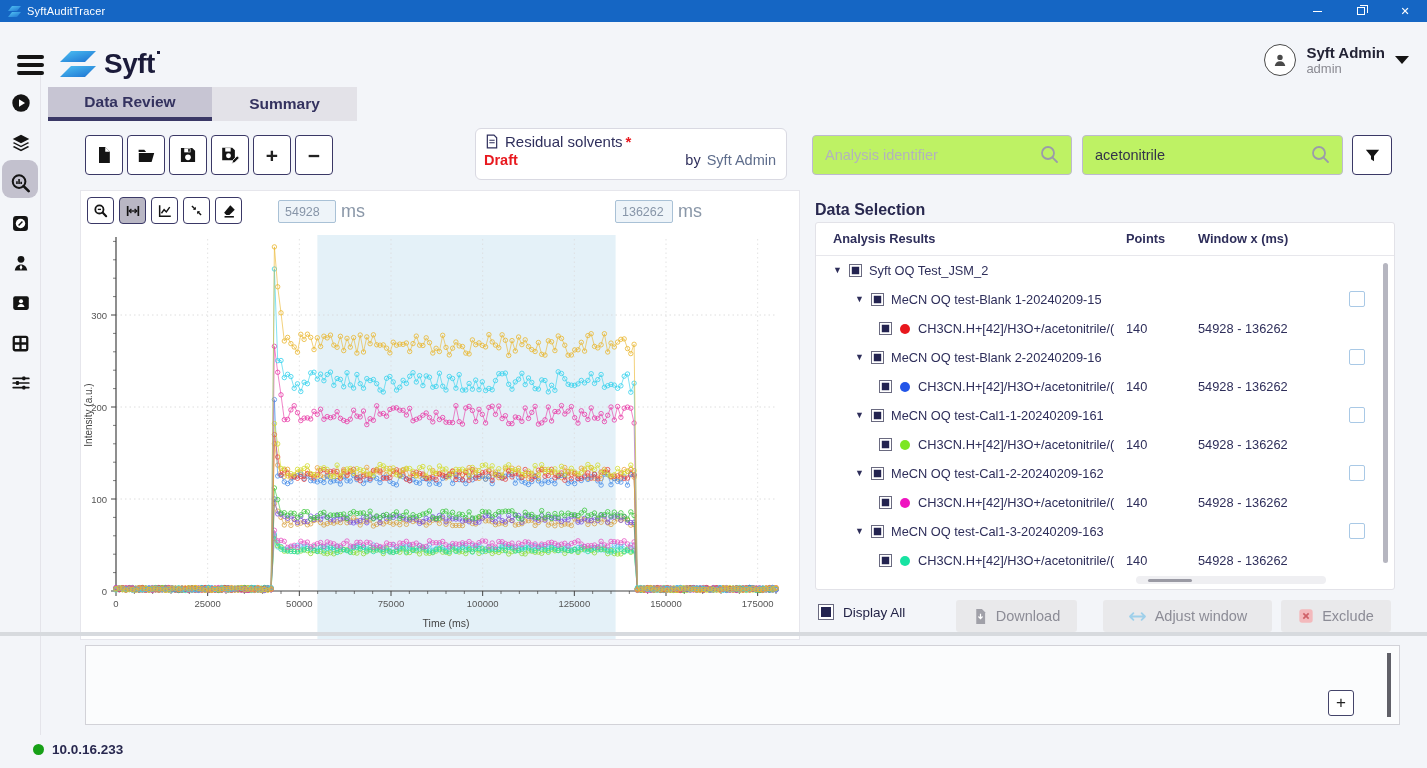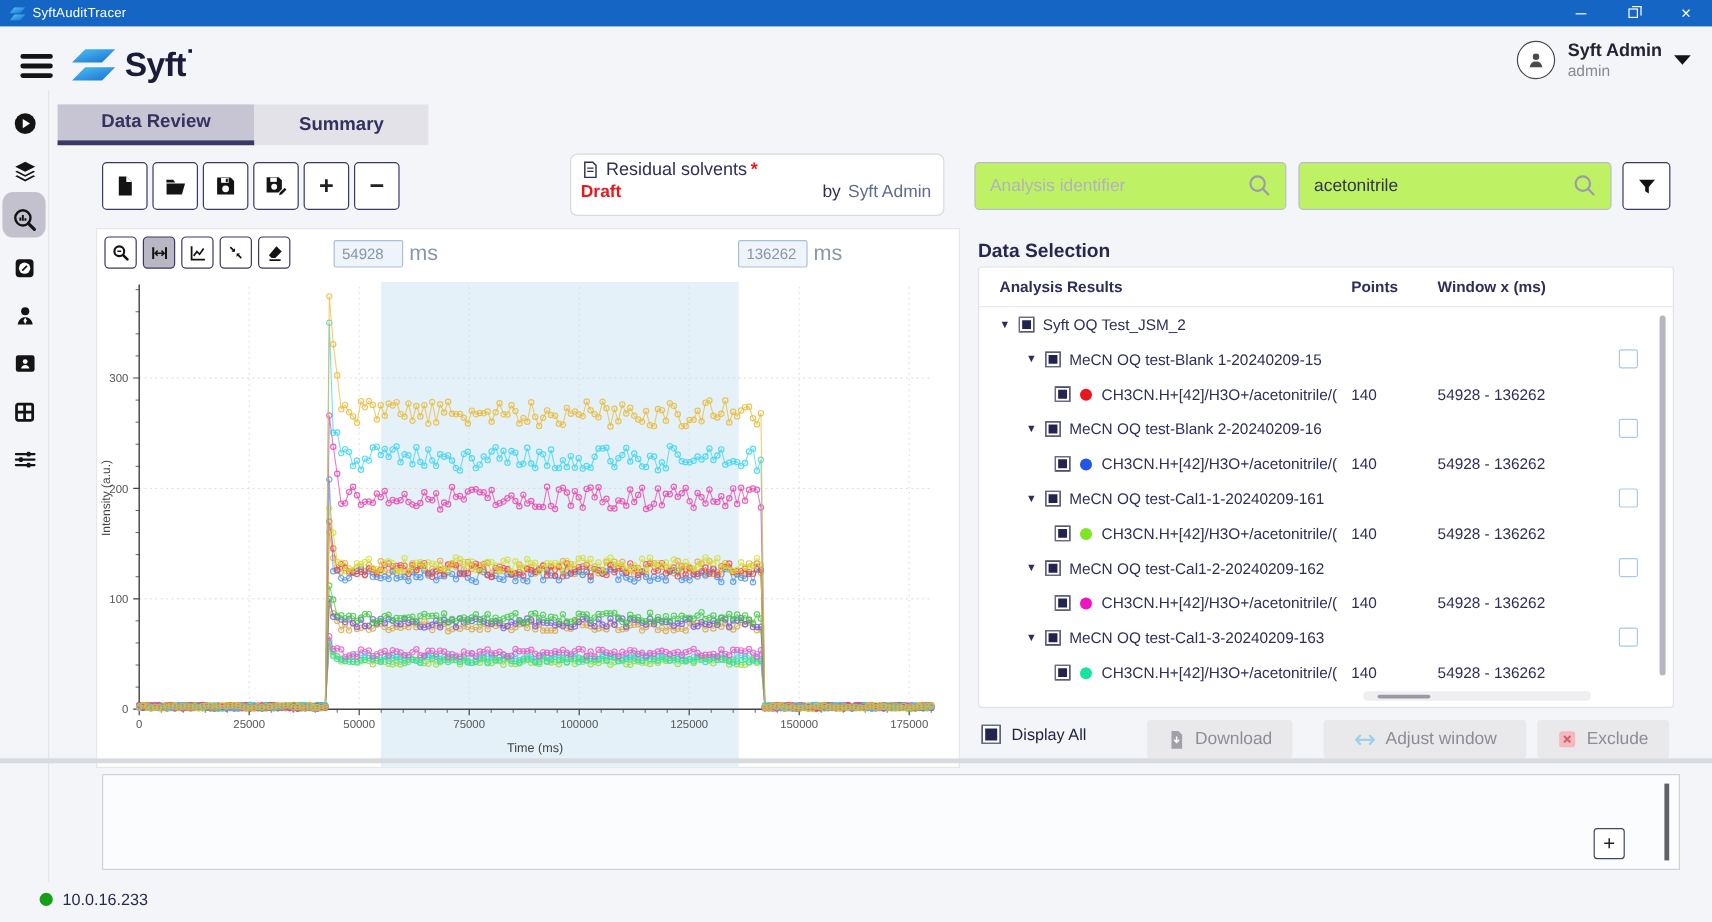--- a/index.html
+++ b/index.html
@@ -10,21 +10,21 @@
   .titlebar { position:absolute; left:0; top:0; width:1427px; height:22px; background:#1566c4; display:flex; align-items:center; color:#fff; }
   .titlebar .tb-logo { margin:0 6px 0 8px; }
   .titlebar .tb-title { font-size:11px; letter-spacing:.2px; }
   .win-btns { position:absolute; right:0; top:0; height:22px; display:flex; }
   .win-btn { width:44px; height:22px; display:flex; align-items:center; justify-content:center; color:#fff; font-size:11px; }
   .min-glyph { width:9px; height:1px; background:#fff; }
   .restore-glyph { width:8px; height:8px; border:1px solid #fff; position:relative; }
   .restore-glyph:before { content:""; position:absolute; left:2px; top:-3px; width:7px; height:7px; border:1px solid #fff; border-left:none; border-bottom:none; }
 
   
-  .header { position:absolute; left:0; top:28px; width:1427px; height:53px; }
+  .header { position:absolute; left:0; top:38px; width:1427px; height:53px; }
   .hamburger { position:absolute; left:17px; top:17px; width:28px; height:20px; cursor:pointer; }
   .hamburger span { display:block; width:27px; height:3.6px; background:#141414; border-radius:2px; margin-bottom:4.4px; }
   .logo { position:absolute; left:60px; top:10px; display:flex; align-items:center; }
   .logo-text { font-size:28px; font-weight:bold; color:#1b1b3a; letter-spacing:-.5px; margin-left:8px; position:relative; }
   .logo-text:after { content:""; position:absolute; right:-5px; top:3px; width:3px; height:3px; background:#1b1b3a; }
   .userbox { position:absolute; right:18px; top:6px; display:flex; align-items:center; }
   .avatar { width:32px; height:32px; border-radius:50%; border:1.6px solid #4a4a4a; display:flex; align-items:center; justify-content:center; background:#fff; }
   .user-meta { margin:0 10px; }
   .user-name { font-size:15px; font-weight:bold; color:#232335; }
   .user-role { font-size:13px; color:#8a8a92; }
@@ -97,21 +97,21 @@
   .displayall .dl { font-size:13.5px; color:#232347; }
   .gbtn { position:absolute; top:600px; height:32px; background:#e9e9eb; border:none; border-radius:3px; color:#8c8c96; font-size:14.5px; display:flex; align-items:center; justify-content:center; gap:8px; cursor:default; font-family:"Liberation Sans",sans-serif; }
   .gbtn.b1 { left:956px; width:121px; } .gbtn.b2 { left:1103px; width:169px; } .gbtn.b3 { left:1281px; width:110px; }
 
   
   .bottompanel { position:absolute; left:85px; top:645px; width:1315px; height:80px; background:#fbfcfd; border:1px solid #d2d2d8; }
   .bp-vscroll { position:absolute; right:8px; top:7px; width:4px; height:64px; background:#606068; }
   .addbtn { position:absolute; right:45px; bottom:8px; width:26px; height:26px; background:#fff; border:1px solid #44446a; border-radius:3px; font-size:17px; color:#222; display:flex; align-items:center; justify-content:center; cursor:pointer; }
   .statusbar { position:absolute; left:0; top:735px; width:1427px; height:29px; display:flex; align-items:center; }
   .statusdot { width:11px; height:11px; border-radius:50%; background:#17a017; margin:0 8px 0 33px; }
-  .ip { font-size:13.5px; font-weight:400; color:#28284f; }
+  .ip { font-size:13.5px; font-weight:700; color:#28284f; }
   .bottomstrip { position:absolute; left:0; bottom:0; width:1427px; height:4px; background:#d7dade; }
 </style>
 </head>
 <body>
 
 <div class="app">
 
   <div class="titlebar">
     <svg class="tb-logo" width="13" height="11" viewBox="0 0 13 11">
         <defs>

